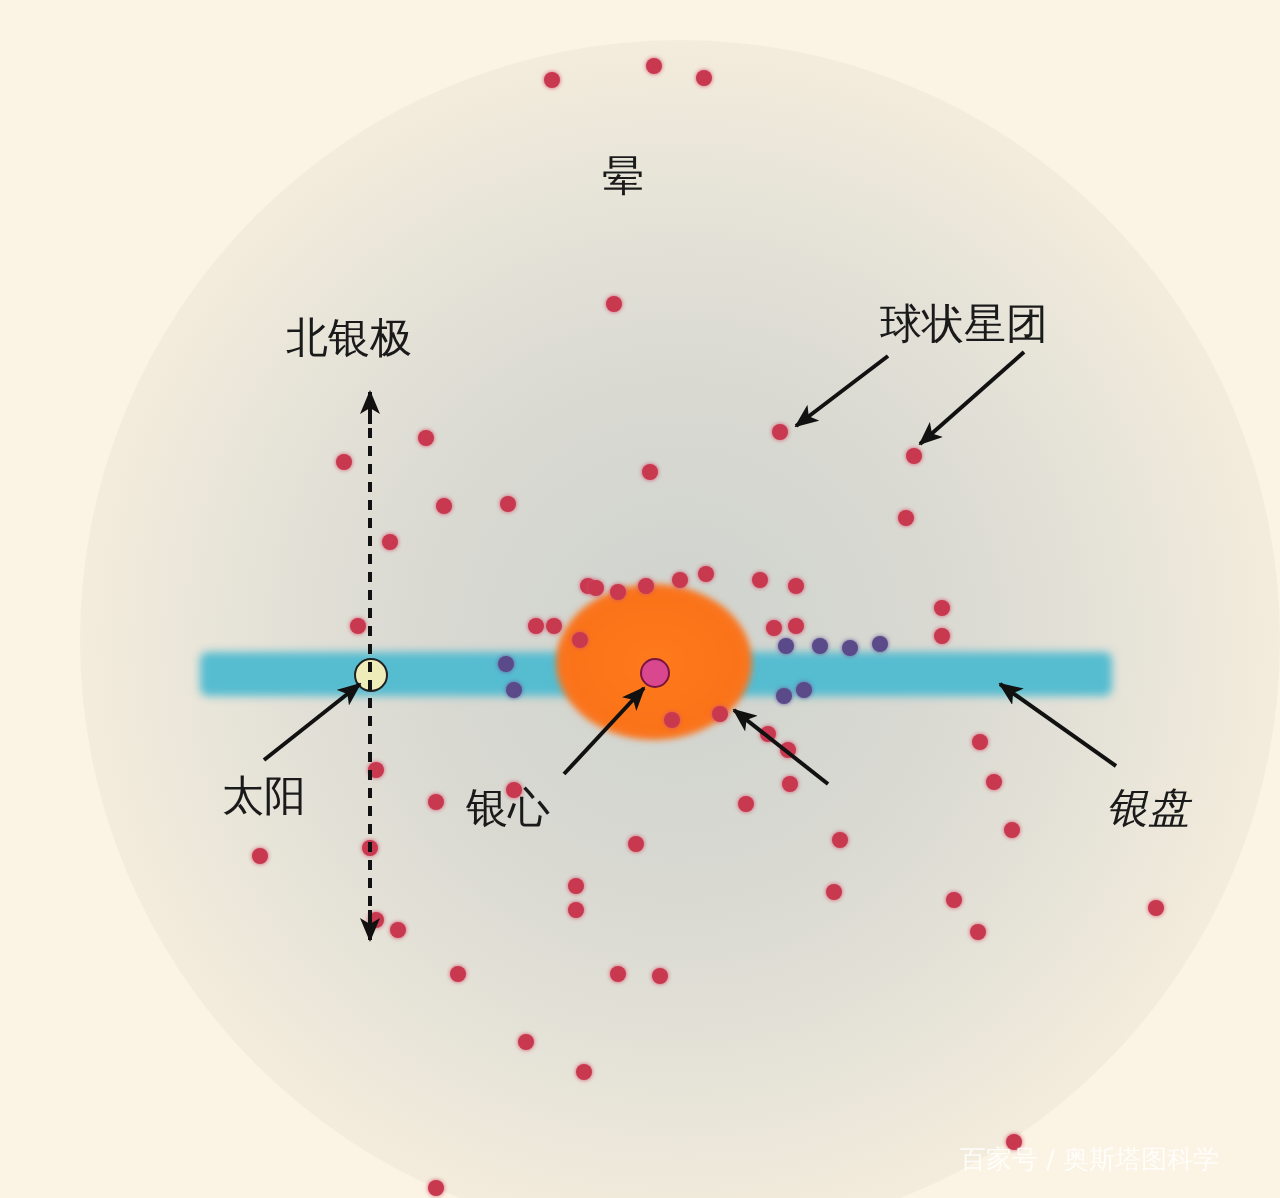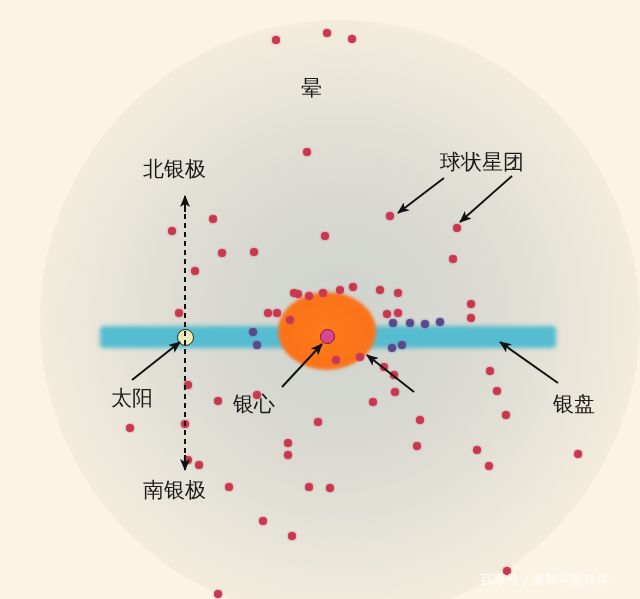--- a/index.html
+++ b/index.html
@@ -151,17 +151,16 @@
     <line x1="414" y1="392" x2="367" y2="355" stroke="#111" stroke-width="2" marker-end="url(#ah)"></line>
 
     <line x1="558" y1="383" x2="500" y2="342" stroke="#111" stroke-width="2" marker-end="url(#ah)"></line>
   </svg>
 
   <div class="label" style="left:301px; top:74px;">晕</div>
   <div class="label" style="left:440px; top:148px;">球状星团</div>
   <div class="label" style="left:143px; top:155px;">北银极</div>
   <div class="label" style="left:78px; top:384px;margin-left:33px;">太阳</div>
   <div class="label" style="left:233px; top:390px;text-align:right;">银心</div>
-  <div class="label" style="left:553px; top:390px;">银盘</div>
-  <div class="label" style="left:143px; top:476px;">南银极</div>
+  <div class="label" style="left:553px; top:390px;font-style:italic;">银盘</div>
 
   <div class="watermark">百家号 / 奥斯塔图科学</div>
 </div>
 
 </body></html>

